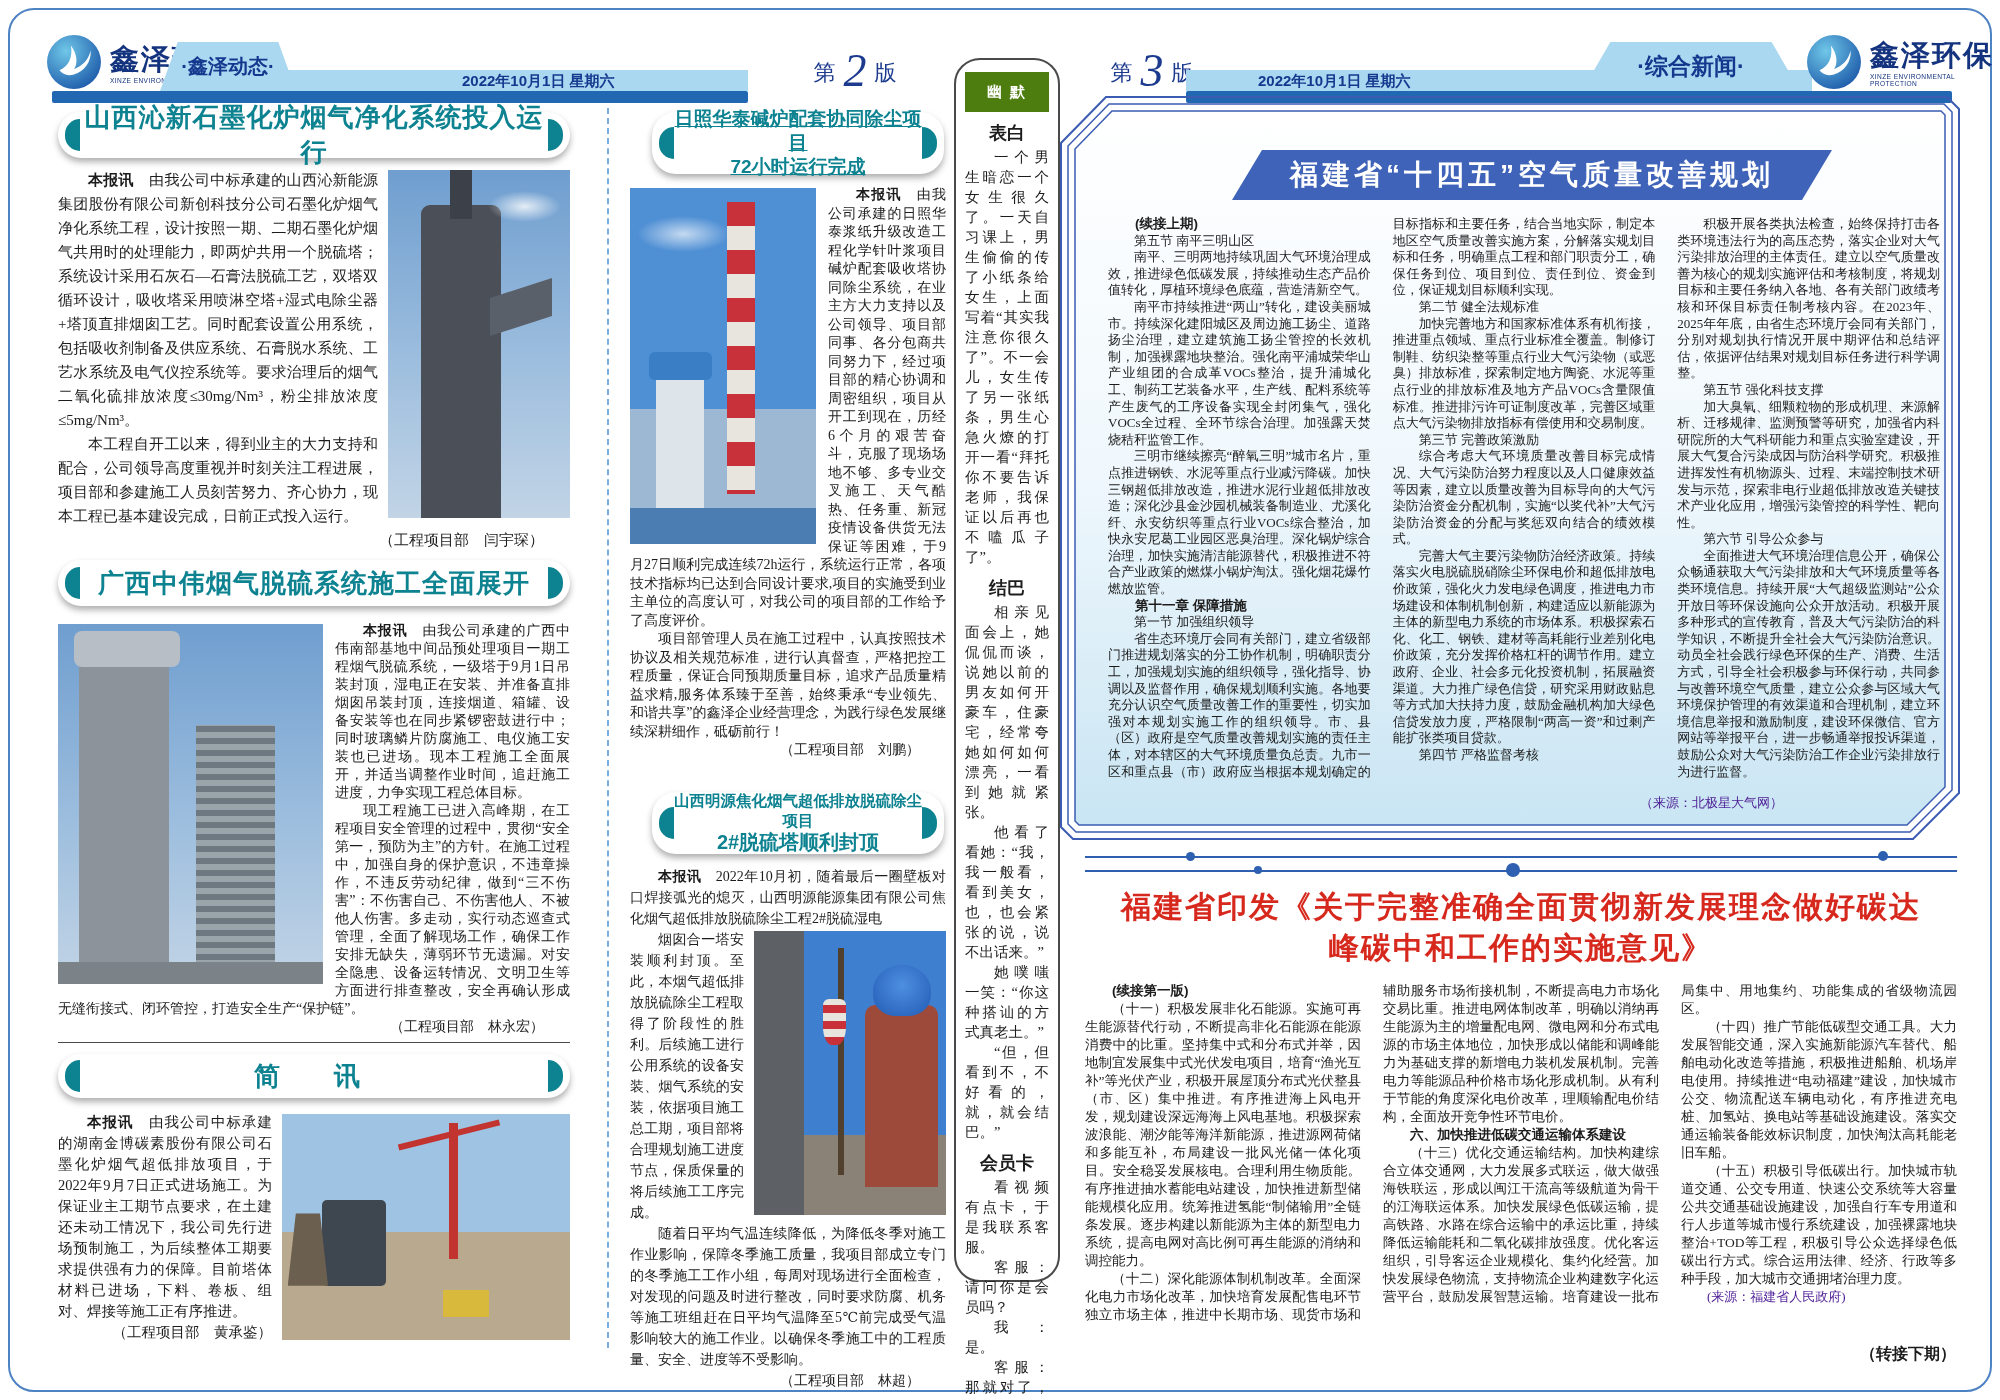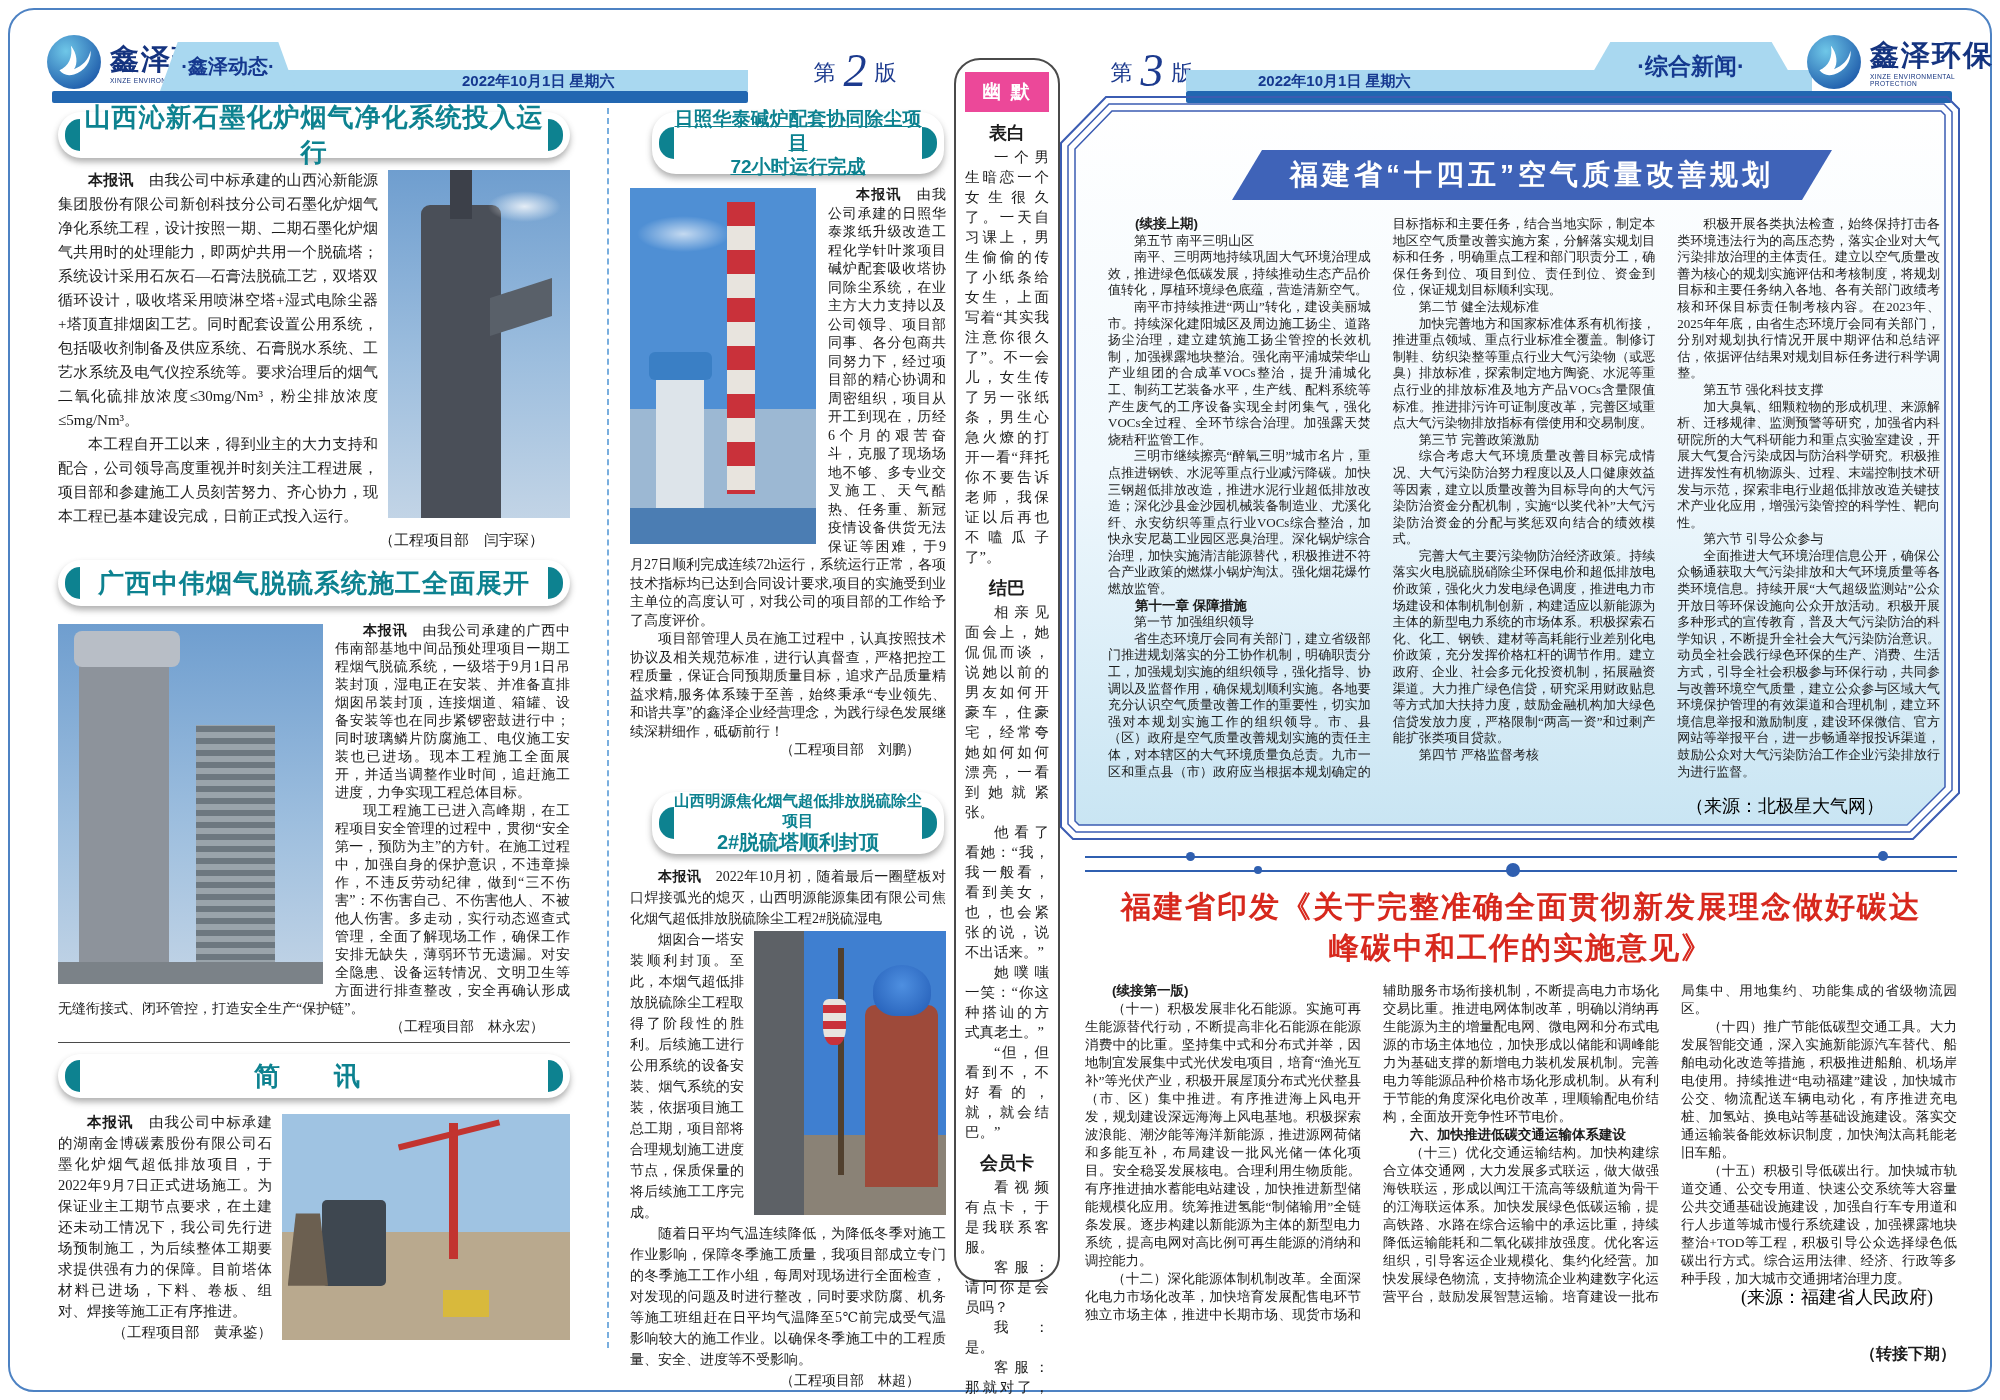--- a/index.html
+++ b/index.html
@@ -17,22 +17,22 @@
         display:flex;align-items:center;justify-content:center;
         font-family:"Liberation Sans","DejaVu Sans",sans-serif;font-weight:bold;color:#15388f;}
   .hdate{font-family:"Liberation Sans","DejaVu Sans",sans-serif;font-weight:bold;font-size:15px;color:#15388f;line-height:21px;}
   .bar{background:#2267b1;height:12px;border-radius:2px;}
   .pnum{display:flex;align-items:flex-end;justify-content:center;gap:8px;color:#1c3a8e;}
   .pnum .pc{font-size:22px;padding-bottom:6px;}
   .pnum .pn{font-size:46px;line-height:1;font-style:italic;}
   
   #humor{left:954px;top:58px;width:106px;height:1224px;border:2px solid #4a4a4a;border-radius:26px;
          padding:12px 9px;box-sizing:border-box;background:#fff;}
-  .humBadge{width:84px;height:40px;background:#ec4899;margin:0 auto 6px auto;color:#fff;
-            font-family:"Liberation Sans","DejaVu Sans",sans-serif;font-weight:bold;font-size:19px;
+  .humBadge{width:84px;height:40px;background:#4d7c0f;margin:0 auto 6px auto;color:#fff;
+            font-family:"Liberation Sans","DejaVu Sans",sans-serif;font-weight:bold;font-size:15px;
             display:flex;align-items:center;justify-content:center;letter-spacing:2px;}
   .humHead{font-family:"Liberation Sans","DejaVu Sans",sans-serif;font-weight:bold;font-size:18px;text-align:center;margin:9px 0 2px 0;}
   .humP{font-size:14.5px;line-height:20px;text-align:justify;text-indent:2em;margin:0;}
   
   .pill{background:#fff;border-radius:24px;box-shadow:0 4px 6px rgba(80,80,80,.45);
         display:flex;align-items:center;padding:0 7px;box-sizing:border-box;}
   .ornL{width:15px;height:32px;background:#0d8290;border-radius:16px 0 0 16px;flex:0 0 auto;}
   .ornR{width:15px;height:32px;background:#0d8290;border-radius:0 16px 16px 0;flex:0 0 auto;}
   .ptitle{flex:1;text-align:center;font-family:"Liberation Sans","DejaVu Sans",sans-serif;
           font-weight:bold;color:#0d8290;}
@@ -48,21 +48,21 @@
   .fr{float:right;margin:2px 0 6px 10px;}
   .fl{float:left;margin:2px 12px 6px 0;}
   .shape{position:absolute;}
   
   #p3title{background:#3f63b8;clip-path:polygon(30px 0,100% 0,calc(100% - 30px) 100%,0 100%);
            color:#fff;font-family:"Liberation Sans","DejaVu Sans",sans-serif;font-weight:bold;
            font-size:28px;letter-spacing:4px;display:flex;align-items:center;justify-content:center;}
   #p3cols{column-count:3;column-gap:22px;font-size:13px;line-height:16.6px;text-align:justify;overflow:hidden;}
   #p3cols p{margin:0;text-indent:2em;}
   #p3cols p.bold{font-weight:bold;font-family:"Liberation Sans","DejaVu Sans",sans-serif;font-size:13.5px;}
-  .srcLine{color:#000000;font-size:18px;text-align:center;}
+  .srcLine{color:#4c1d95;font-size:13px;text-align:left;}
   .ornRule{border-top:2px solid #2f5fb0;}
   .dot{background:#2f5fb0;border-radius:50%;}
   #redTitle{color:#d7281d;font-family:Liberation Sans, sans-serif;font-weight:bold;
             font-size:30px;line-height:41px;letter-spacing:2px;text-align:center;}
   #botCols{column-count:3;column-gap:22px;font-size:13.5px;line-height:18px;text-align:justify;overflow:hidden;}
   #botCols p{margin:0;text-indent:2em;}
   #botCols p.bold{font-weight:bold;font-family:"Liberation Sans","DejaVu Sans",sans-serif;}
   #nextIssue{font-family:"Liberation Sans","DejaVu Sans",sans-serif;font-weight:bold;font-size:16px;text-align:right;}
   .thinRule{border-top:1.5px solid #4a4a4a;}
 </style>

